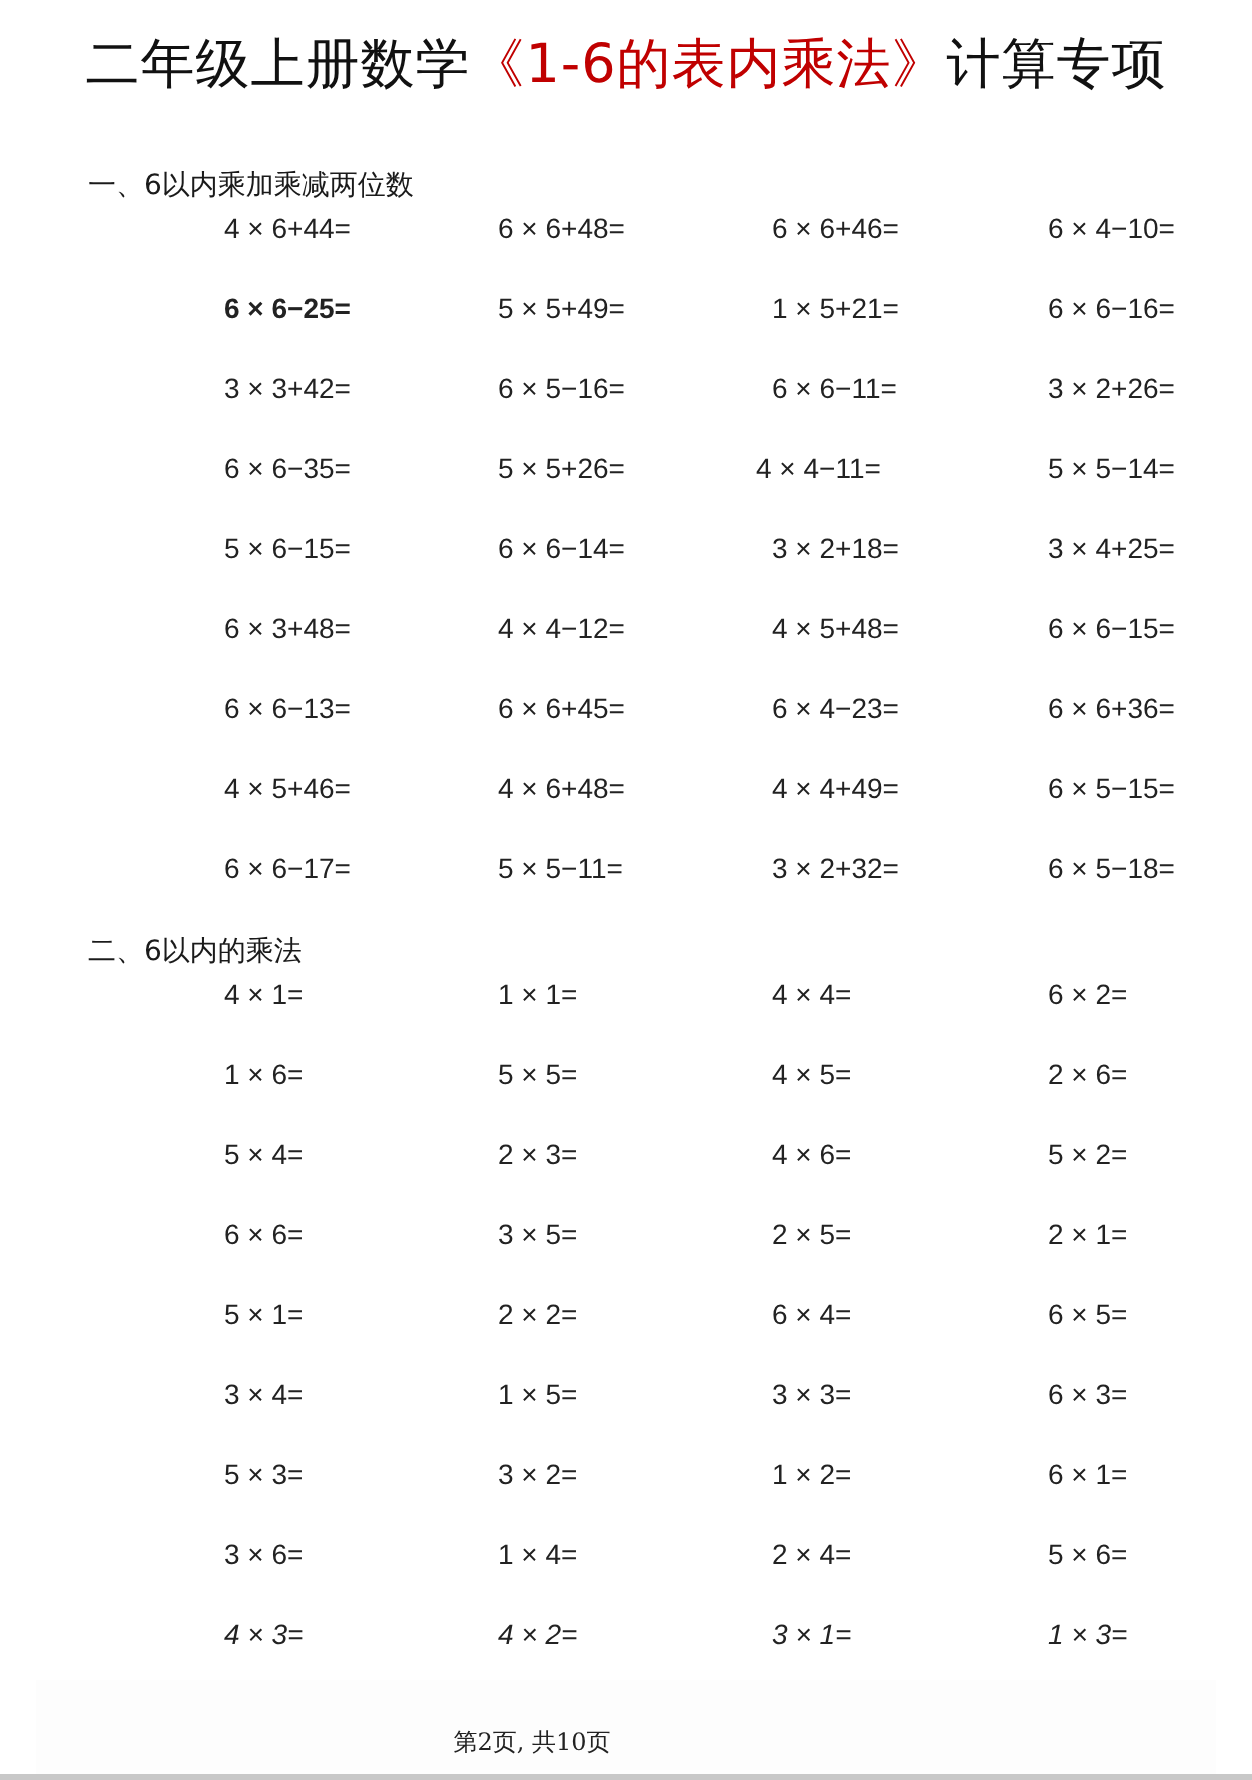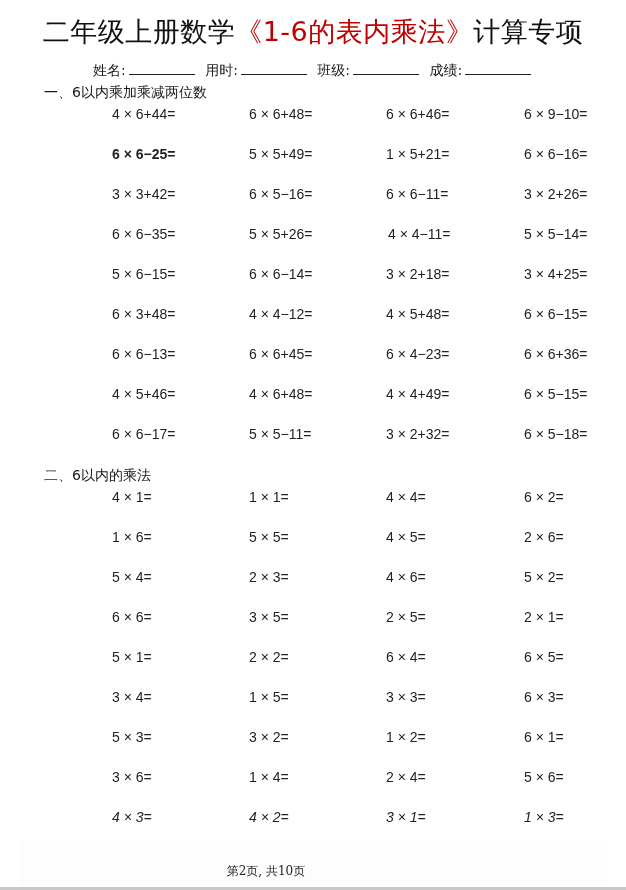--- a/index.html
+++ b/index.html
@@ -25,51 +25,45 @@
             font-family:"DejaVu Serif",serif; font-size:12px; color:#222; }
   .bottom-line { position:absolute; left:0; top:887px; width:626px; height:3px; background:#c8c8c8; }
 </style>
 </head>
 <body>
 
 <div class="page">
 
   <div class="title"><span>二年级上册数学</span><span class="hl">《1-6的表内乘法》</span><span>计算专项</span></div>
 
-  <div class="info">
-    <span class="field"><span>姓名:</span><span class="blank"></span></span>
-    <span class="field"><span>用时:</span><span class="blank"></span></span>
-    <span class="field"><span>班级:</span><span class="blank"></span></span>
-    <span class="field"><span>成绩:</span><span class="blank"></span></span>
-  </div>
 
   <div class="section-title" style="top:84px;">一、6以内乘加乘减两位数</div>
   <div class="grid" id="grid-0" style="top: 0px;">
       <div class="row" style="top: 106px;">
         <span class="cell" style="left: 64px;">4 × 6+44=</span>
         <span class="cell" style="left: 201px;">6 × 6+48=</span>
         <span class="cell" style="left: 338px;">6 × 6+46=</span>
-        <span class="cell" style="left: 476px;">6 × 9−10=</span>
+        <span class="cell" style="left: 476px;">6 × 4−10=</span>
       </div>
       <div class="row" style="top: 146px;">
         <span class="cell" style="left: 64px; font-weight: bold;">6 × 6−25=</span>
         <span class="cell" style="left: 201px;">5 × 5+49=</span>
         <span class="cell" style="left: 338px;">1 × 5+21=</span>
         <span class="cell" style="left: 476px;">6 × 6−16=</span>
       </div>
       <div class="row" style="top: 186px;">
         <span class="cell" style="left: 64px;">3 × 3+42=</span>
         <span class="cell" style="left: 201px;">6 × 5−16=</span>
         <span class="cell" style="left: 338px;">6 × 6−11=</span>
         <span class="cell" style="left: 476px;">3 × 2+26=</span>
       </div>
       <div class="row" style="top: 226px;">
         <span class="cell" style="left: 64px;">6 × 6−35=</span>
         <span class="cell" style="left: 201px;">5 × 5+26=</span>
-        <span class="cell" style="left: 340px;">4 × 4−11=</span>
+        <span class="cell" style="left: 330px;">4 × 4−11=</span>
         <span class="cell" style="left: 476px;">5 × 5−14=</span>
       </div>
       <div class="row" style="top: 266px;">
         <span class="cell" style="left: 64px;">5 × 6−15=</span>
         <span class="cell" style="left: 201px;">6 × 6−14=</span>
         <span class="cell" style="left: 338px;">3 × 2+18=</span>
         <span class="cell" style="left: 476px;">3 × 4+25=</span>
       </div>
       <div class="row" style="top: 306px;">
         <span class="cell" style="left: 64px;">6 × 3+48=</span>

